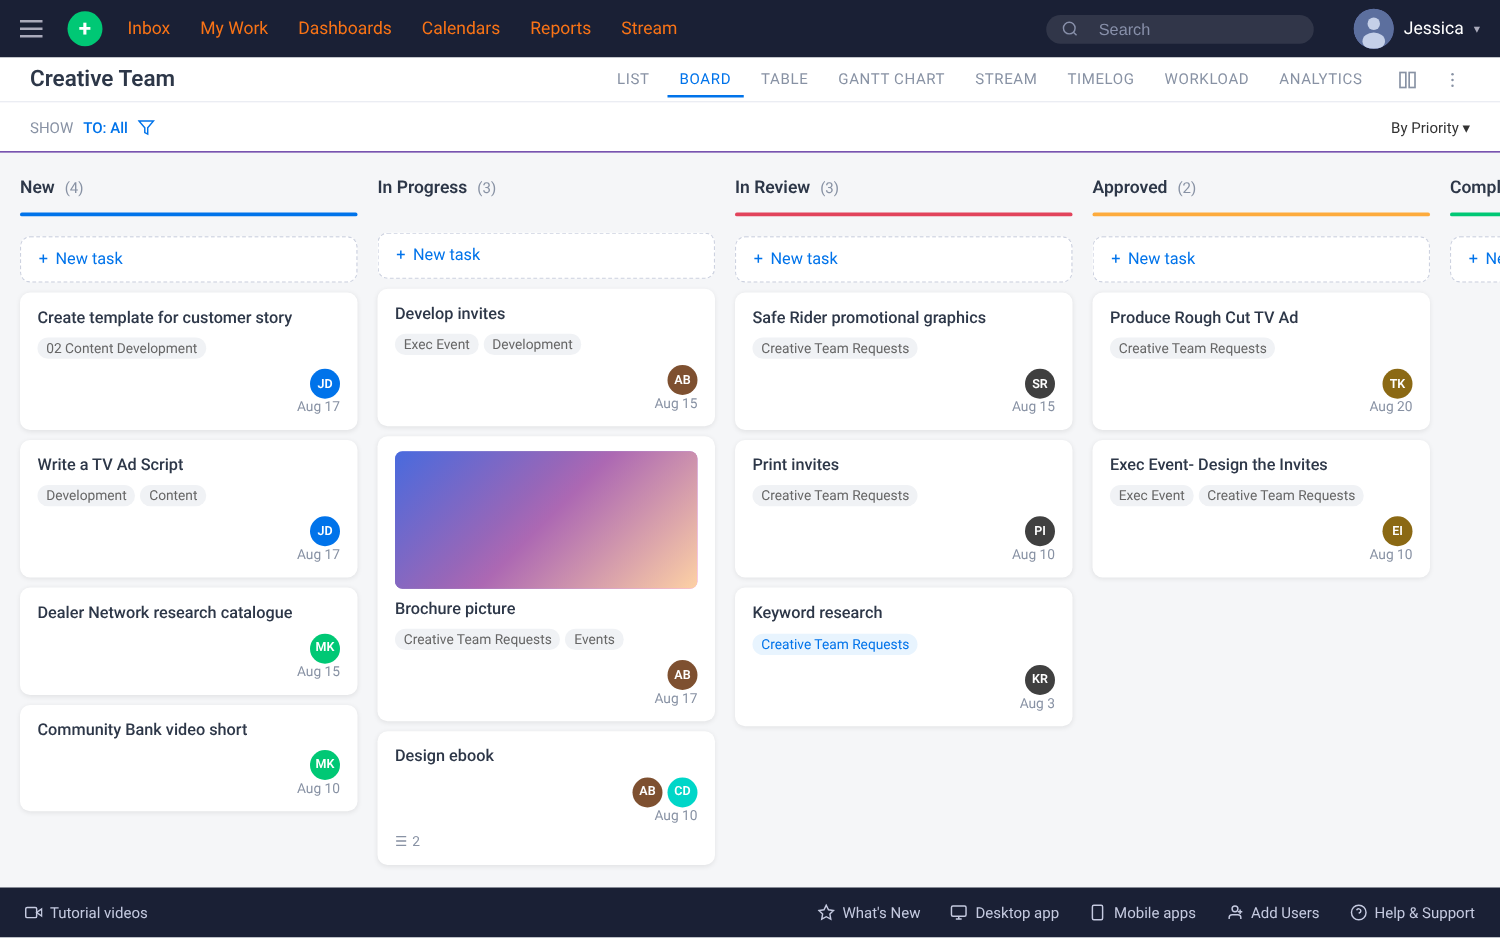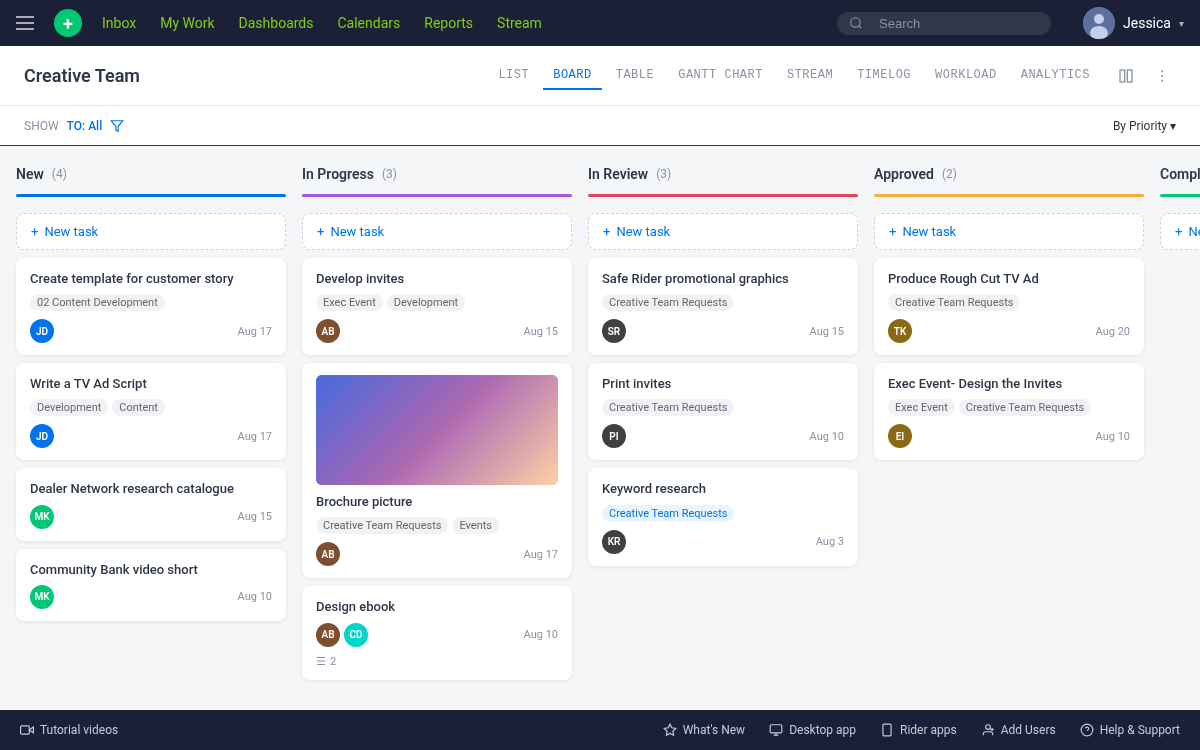--- a/index.html
+++ b/index.html
@@ -4,33 +4,33 @@
   <style>
     * { margin: 0; padding: 0; box-sizing: border-box; }
     body { font-family: -apple-system, BlinkMacSystemFont, 'Segoe UI', Roboto, sans-serif; background: #f5f6f8; width: 1200px; height: 750px; overflow: hidden; display: flex; flex-direction: column; }
 
     
     .top-nav { background: #1a2035; color: #fff; height: 46px; display: flex; align-items: center; padding: 0 16px; gap: 20px; flex-shrink: 0; }
     .nav-hamburger { cursor: pointer; display: flex; flex-direction: column; gap: 4px; }
     .nav-hamburger span { display: block; width: 18px; height: 2px; background: #aab; }
     .nav-plus { width: 28px; height: 28px; background: #00c875; border-radius: 50%; display: flex; align-items: center; justify-content: center; cursor: pointer; font-size: 18px; color: #fff; font-weight: bold; }
     .nav-items { display: flex; gap: 24px; }
-    .nav-item { color: #84cc16; font-size: 14px; cursor: pointer; }
+    .nav-item { color: #f97316; font-size: 14px; cursor: pointer; }
     .nav-search { margin-left: auto; display: flex; align-items: center; background: rgba(255,255,255,0.1); border-radius: 20px; padding: 4px 12px; gap: 16px; }
     .nav-search input { background: transparent; border: none; color: #fff; outline: none; font-size: 13px; width: 160px; }
     .nav-search input::placeholder { color: #8890aa; }
     .nav-user { display: flex; align-items: center; gap: 8px; cursor: pointer; margin-left: 12px; }
     .nav-avatar { width: 32px; height: 32px; border-radius: 50%; background: #6c7ab8; display: flex; align-items: center; justify-content: center; font-size: 12px; color: #fff; overflow: hidden; }
     .nav-username { color: #fff; font-size: 14px; }
     .nav-chevron { color: #aab; font-size: 10px; }
 
     
-    .page-header { background: #fff; border-bottom: 1px solid #e5e8ef; padding: 0 24px; display: flex; align-items: center; height: 60px; flex-shrink: 0; }
+    .page-header { background: #fff; border-bottom: 1px solid #e5e8ef; padding: 0 24px; display: flex; align-items: center; height: 36px; flex-shrink: 0; }
     .page-title { font-size: 18px; font-weight: 600; color: #2d3748; flex: 1; }
-    .view-tabs { display: flex; gap: 4px; font-family: Liberation Mono, monospace; }
+    .view-tabs { display: flex; gap: 4px; }
     .view-tab { font-size: 12px; color: #8892a4; padding: 6px 10px; cursor: pointer; text-transform: uppercase; letter-spacing: 0.5px; border-bottom: 2px solid transparent; }
     .view-tab.active { color: #0073ea; border-bottom: 2px solid #0073ea; }
     .header-icons { display: flex; gap: 8px; margin-left: 12px; }
     .header-icon-btn { width: 28px; height: 28px; display: flex; align-items: center; justify-content: center; cursor: pointer; color: #8892a4; border-radius: 4px; }
 
     
     .filter-bar { background: #fff; border-bottom: 1px solid #4c1d95; padding: 8px 24px; display: flex; align-items: center; gap: 8px; height: 40px; flex-shrink: 0; }
     .filter-show { font-size: 12px; color: #8892a4; text-transform: uppercase; }
     .filter-chip { font-size: 12px; color: #0073ea; font-weight: 500; cursor: pointer; }
     .filter-right { margin-left: auto; }
@@ -49,21 +49,21 @@
     .col-approved .column-bar { background: #fdab3d; }
     .col-completed .column-bar { background: #00c875; }
 
     .new-task-btn { display: flex; align-items: center; gap: 6px; padding: 10px 14px; background: #fff; border: 1px dashed #cdd2e0; border-radius: 8px; cursor: pointer; font-size: 13px; color: #0073ea; }
 
     .card { background: #fff; border-radius: 8px; box-shadow: 0 1px 4px rgba(0,0,0,0.08); padding: 12px 14px; cursor: pointer; }
     .card-title { font-size: 13px; font-weight: 500; color: #2d3748; margin-bottom: 6px; line-height: 1.4; }
     .card-tags { display: flex; flex-wrap: wrap; gap: 4px; margin-bottom: 8px; }
     .tag { font-size: 11px; padding: 2px 7px; border-radius: 10px; background: #e8f0fe; color: #5c6bc0; }
     .tag-gray { background: #f0f2f5; color: #666; }
-    .card-footer { display: flex; align-items: center; justify-content: space-between; margin-top: 6px; }
+    .card-footer { display: flex; align-items: flex-end; justify-content: space-between; margin-top: 6px; flex-direction: column; }
     .card-avatar { width: 24px; height: 24px; border-radius: 50%; display: flex; align-items: center; justify-content: center; font-size: 10px; color: #fff; font-weight: 600; }
     .card-date { font-size: 11px; color: #8892a4; }
     .card-image { width: 100%; height: 110px; border-radius: 6px; margin-bottom: 8px; overflow: hidden; background: linear-gradient(135deg, #667eea 0%, #764ba2 40%, #f093fb 100%); display: flex; align-items: center; justify-content: center; }
     .card-image-inner { width: 100%; height: 100%; background: linear-gradient(135deg, #4568dc 0%, #b06ab3 50%, #ffd89b 100%); opacity: 0.9; }
     .card-subtask-count { font-size: 11px; color: #8892a4; display: flex; align-items: center; gap: 4px; }
 
     
     .bottom-bar { background: #1a2035; color: #c5cae0; height: 40px; display: flex; align-items: center; padding: 0 20px; gap: 32px; flex-shrink: 0; font-size: 12px; }
     .bottom-item { display: flex; align-items: center; gap: 6px; cursor: pointer; color: #c5cae0; }
     .bottom-right { margin-left: auto; display: flex; gap: 24px; }
@@ -362,21 +362,21 @@
           <line x1="8" y1="21" x2="16" y2="21"></line>
           <line x1="12" y1="17" x2="12" y2="21"></line>
         </svg>
       <span>Desktop app</span>
     </div>
     <div class="bottom-item">
       <svg width="14" height="14" viewBox="0 0 24 24" fill="none" stroke="currentColor" stroke-width="2">
           <rect x="5" y="2" width="14" height="20" rx="2"></rect>
           <line x1="12" y1="18" x2="12.01" y2="18"></line>
         </svg>
-      <span>Rider apps</span>
+      <span>Mobile apps</span>
     </div>
     <div class="bottom-item">
       <svg width="14" height="14" viewBox="0 0 24 24" fill="none" stroke="currentColor" stroke-width="2">
           <path d="M20 21v-2a4 4 0 0 0-4-4H8a4 4 0 0 0-4 4v2"></path>
           <circle cx="12" cy="7" r="4"></circle>
           <line x1="19" y1="8" x2="19" y2="14"></line>
           <line x1="22" y1="11" x2="16" y2="11"></line>
         </svg>
       <span>Add Users</span>
     </div>

